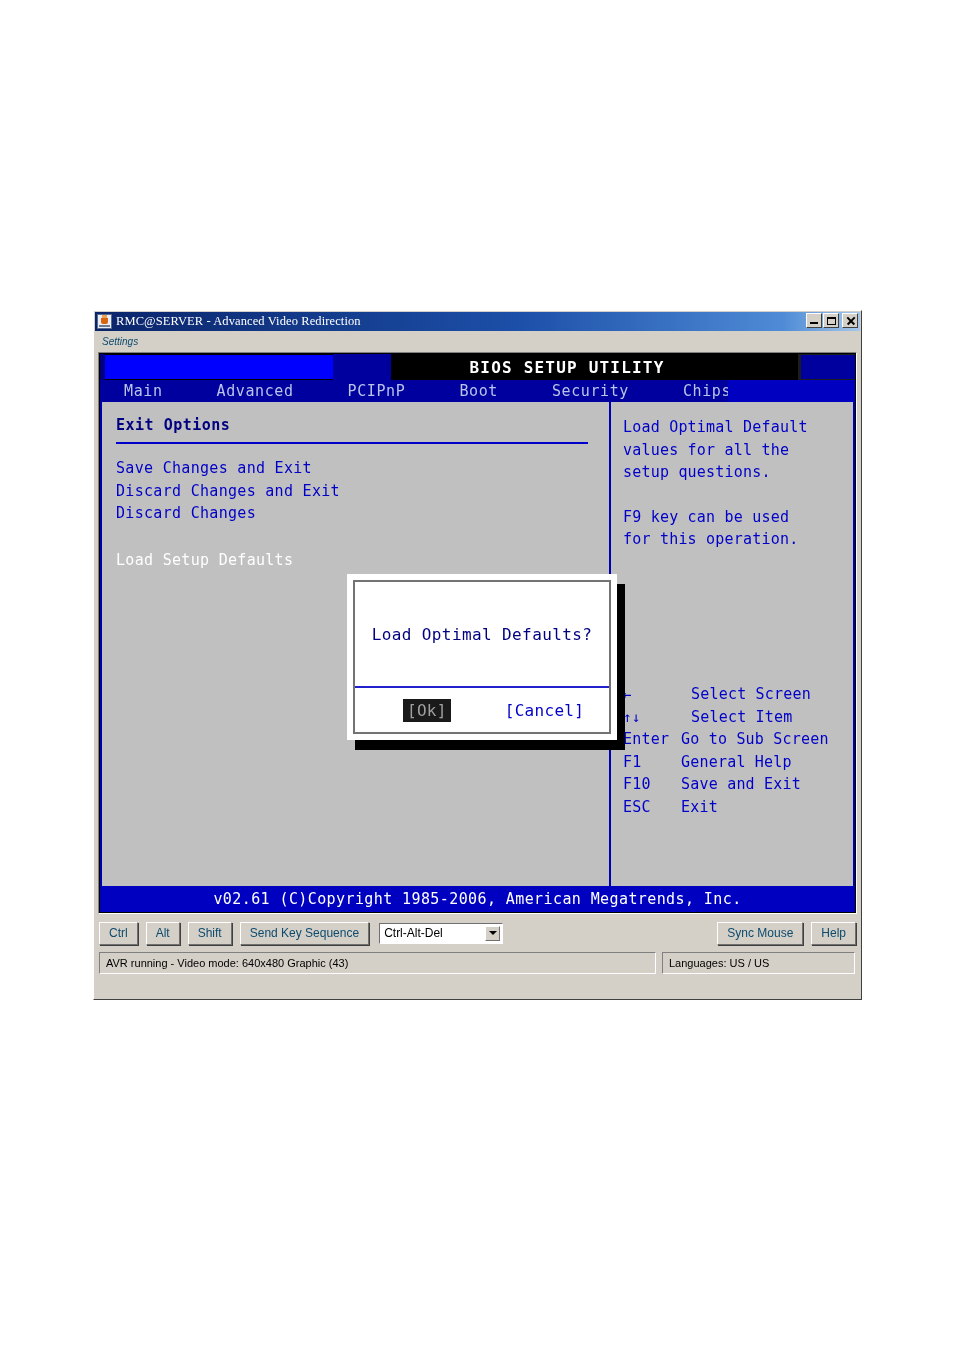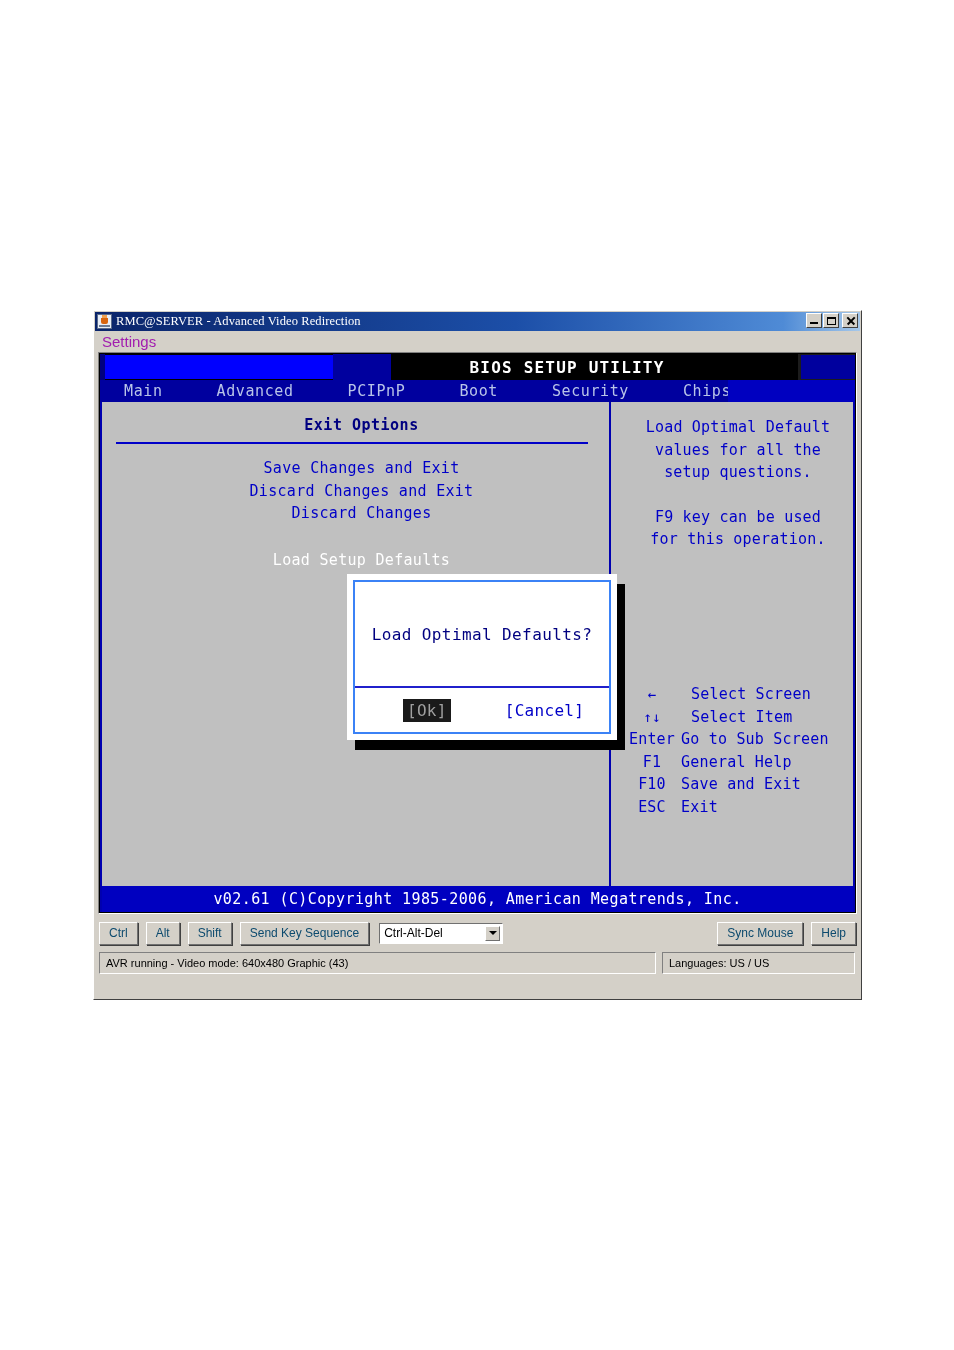--- a/index.html
+++ b/index.html
@@ -102,37 +102,37 @@
   
   #menu-bar {
     height: 18px;
     background: #d4d0c8;
     display: flex;
     align-items: center;
     padding-left: 7px;
     margin: 0 1px;
   }
   #menu-settings {
-    font-size: 15px;
-    color: #a21caf;
+    font-size: 10px;
+    color: #0c4a6e;
     font-family: "Liberation Sans", sans-serif;
+    font-style: italic;
   }
 
   
   #console-area {
     margin: 2px 4px 0 4px;
     border-top: 1px solid #808080;
     border-left: 1px solid #808080;
     border-right: 1px solid #ffffff;
     border-bottom: 1px solid #ffffff;
     box-sizing: border-box;
     background: #000000;
     position: relative;
     height: 562px;
-    text-align: center;
   }
   #bios {
     position: absolute;
     left: 1px; top: 1px; right: 1px; bottom: 1px;
     background: #000000;
     font-family: "DejaVu Sans Mono", "Liberation Mono", monospace;
     overflow: hidden;
   }
 
   
@@ -282,21 +282,21 @@
     position: absolute;
     left: 245px; top: 172px;
     width: 270px; height: 166px;
     background: #ffffff;
     z-index: 6;
     box-sizing: border-box;
     padding: 6px;
   }
   #modal-inner {
     width: 100%; height: 100%;
-    border: 2px solid #3b82f6;
+    border: 2px solid #737373;
     box-sizing: border-box;
     display: flex;
     flex-direction: column;
   }
   #modal-message-area {
     flex: 1 1 auto;
     display: flex;
     align-items: center;
     justify-content: center;
     border-bottom: 2px solid #2020cc;

